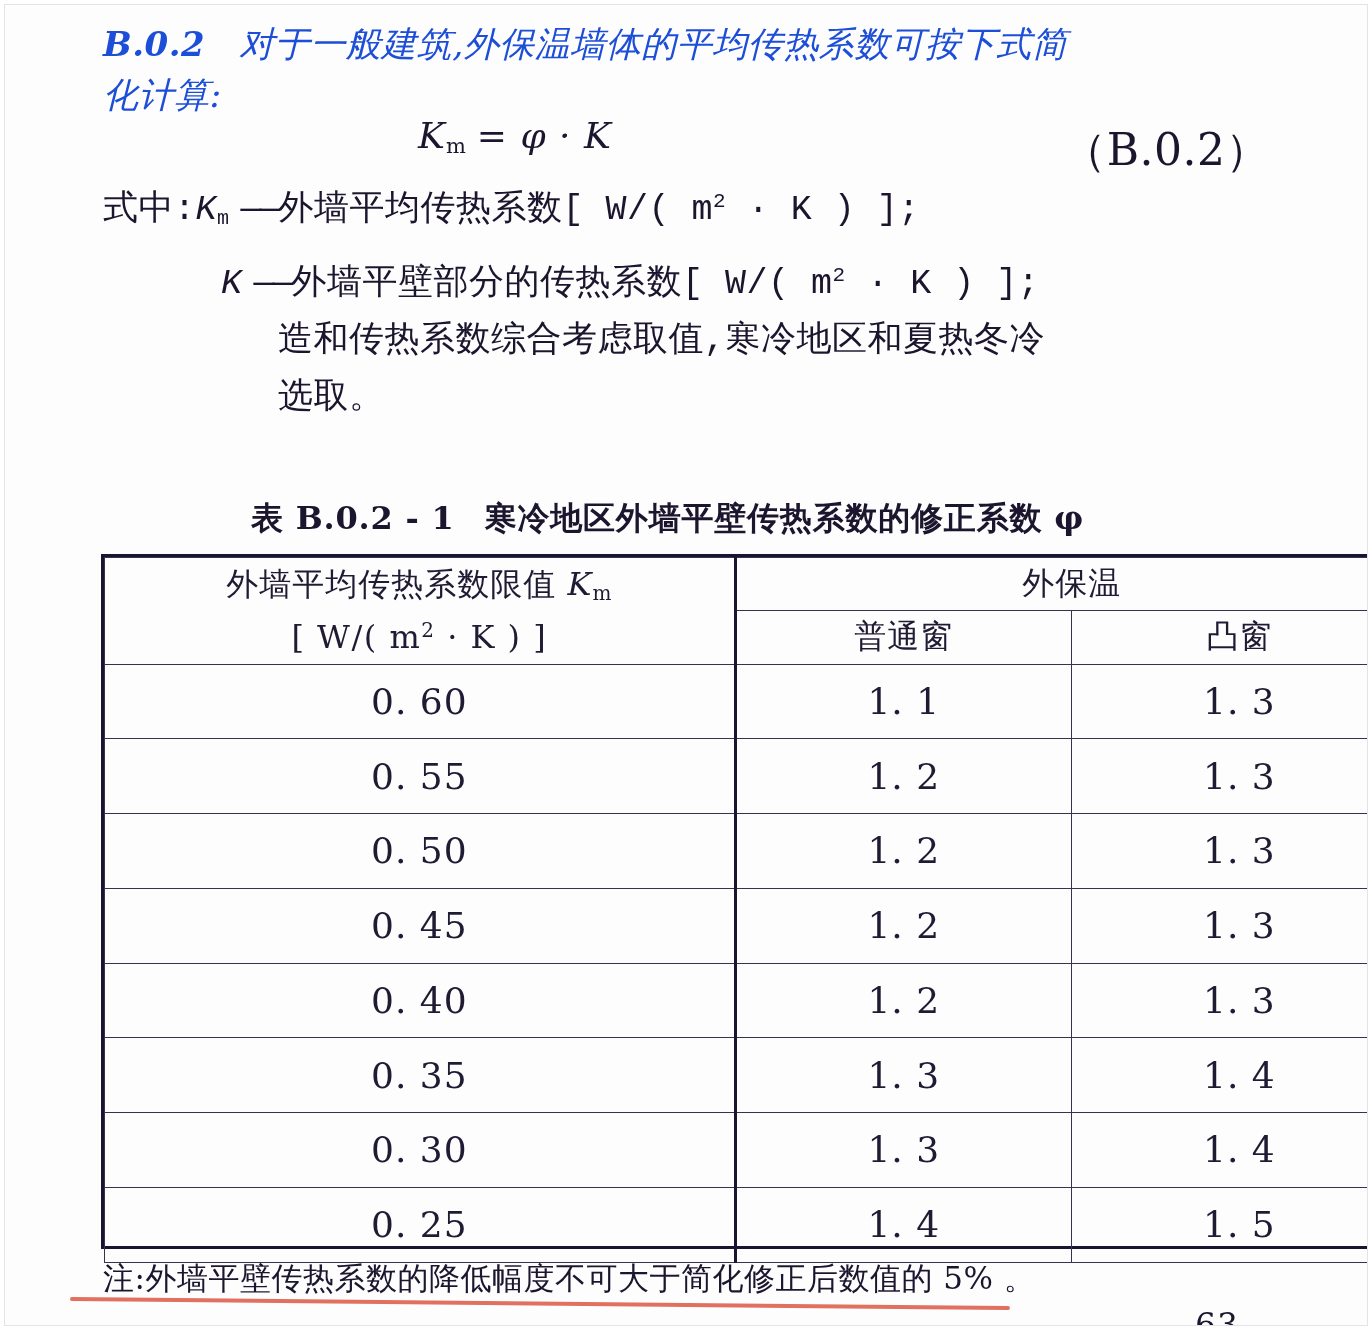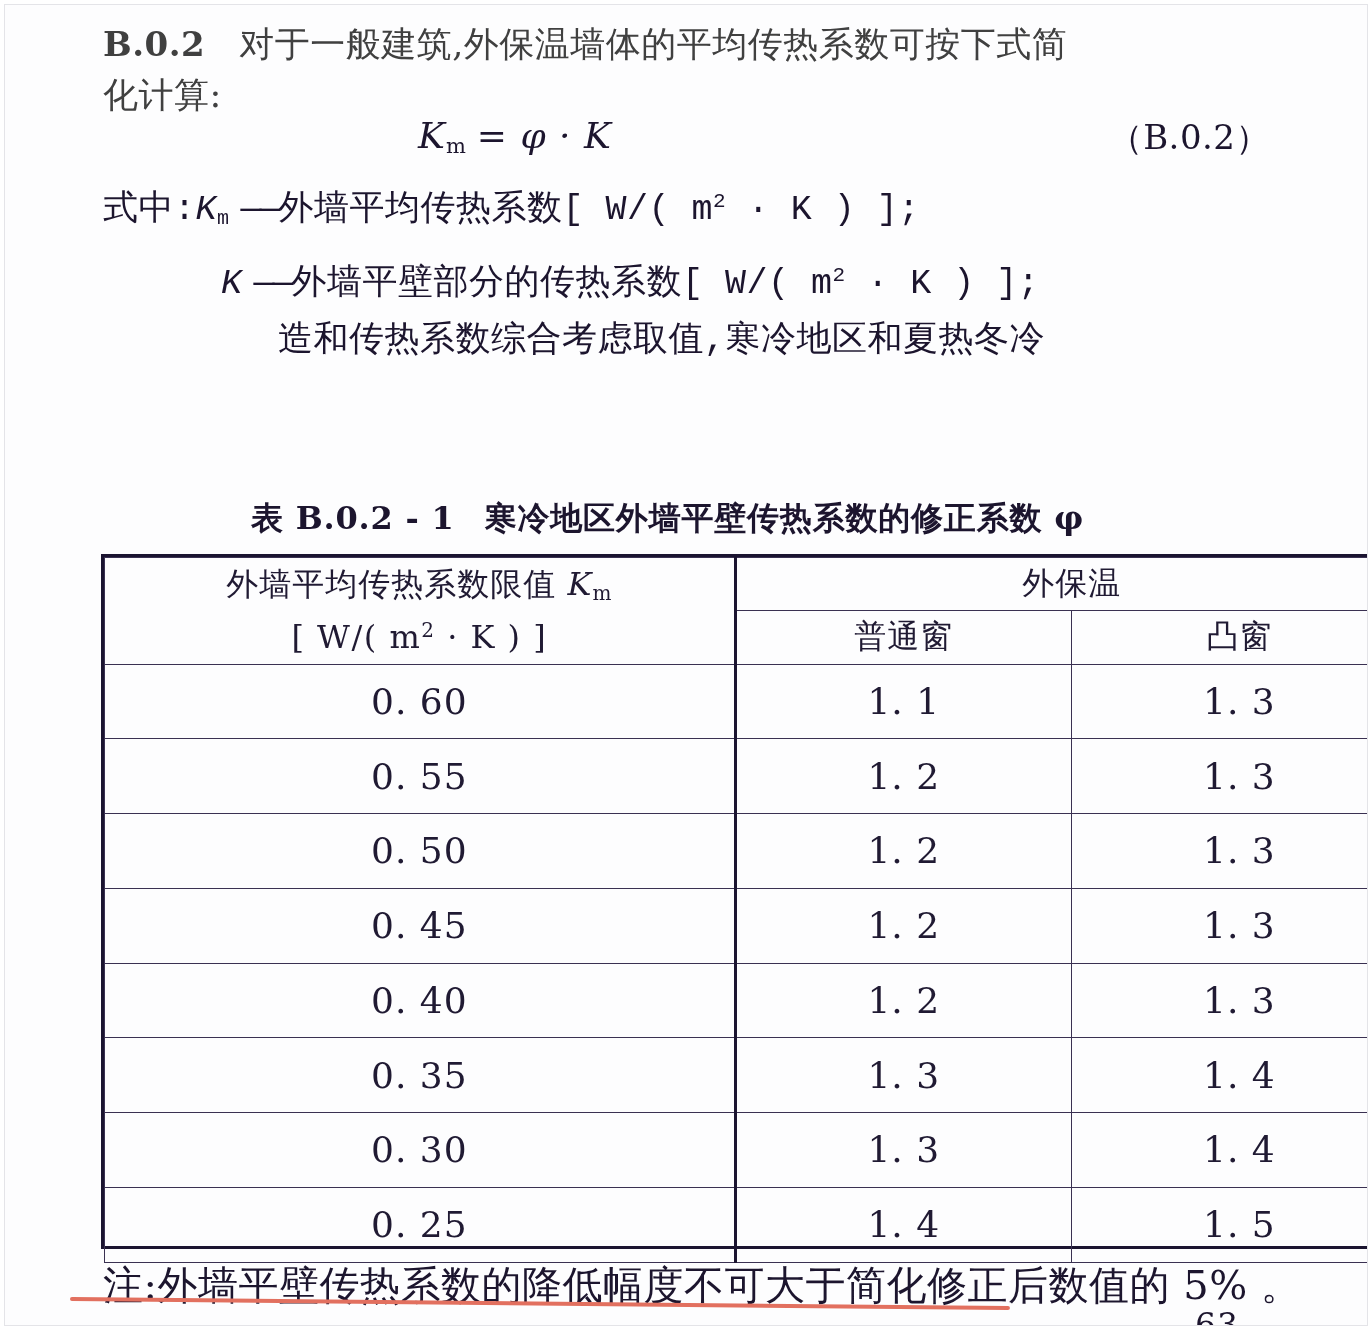--- a/index.html
+++ b/index.html
@@ -32,22 +32,23 @@
     top: 0;
     width: 1364px;
   }
 
   
   .para {
     position: absolute;
     font-size: 35px;
     line-height: 55px;
     letter-spacing: 0.5px;
-    color: #404040;
-    white-space: nowrap;
+    color: #1d4ed8;
+    white-space: nowrap;
+    font-style: italic;
   }
   .clause-num {
     font-weight: bold;
     font-size: 34px;
     letter-spacing: 0.5px;
   }
   .gap-lg { display: inline-block; width: 34px; }
   .gap-sm { display: inline-block; width: 11px; }
 
   
@@ -68,22 +69,22 @@
   }
   .formula .sub {
     font-size: 21px;
     vertical-align: -5px;
     font-style: normal;
     letter-spacing: 0;
   }
   .formula-tag {
     position: absolute;
     right: 0;
-    top: 0;
-    font-size: 34px;
+    top: 6px;
+    font-size: 44px;
     letter-spacing: 0.5px;
     font-style: normal;
   }
 
   
   .defs { position: absolute; left: 98px; top: 168px; width: 1170px; }
   .defline {
     font-size: 35px;
     line-height: 57px;
     white-space: nowrap;
@@ -145,21 +146,21 @@
   .hdr-left .sub { font-size: 20px; vertical-align: -5px; font-style: normal; }
   .hdr-left .sup { font-size: 20px; vertical-align: 11px; }
   .vsep-thick { border-left: 3px solid #1b1430 !important; }
   .num { font-size: 31px; letter-spacing: 2px; }
 
   
   .note {
     position: absolute;
     left: 98px;
     top: 1253px;
-    font-size: 40px;
+    font-size: 31px;
     letter-spacing: 0.5px;
     white-space: nowrap;
   }
   .note-underline {
     position: absolute;
     left: 65px;
     top: 1292px;
     width: 940px;
     height: 4px;
     background: #e2705f;
@@ -204,20 +205,23 @@
         <span>式中:</span><span class="sym">K</span><span class="sym"><span class="sub">m</span></span><span class="gap-sm"></span><span class="dash">——</span><span>外墙平均传热系数</span><span>[ W/( m</span><span class="sup">2</span><span> · K ) ]</span><span>;</span>
       </div>
 
       <div class="defline indent1">
         <span class="sym">K</span><span class="gap-sm"></span><span class="dash">——</span><span>外墙平壁部分的传热系数</span><span>[ W/( m</span><span class="sup">2</span><span> · K ) ]</span><span>;</span>
       </div>
 
       <div class="defline indent2">
         <span>造和传热系数综合考虑取值,寒冷地区和夏热冬冷</span>
       </div>
+      <div class="defline indent2">
+        <span>选取。</span>
+      </div>
 
     </div>
 
     <div class="table-caption">
       <span>表 B.0.2 - 1</span><span class="capgap"></span><span>寒冷地区外墙平壁传热系数的修正系数 φ</span>
     </div>
 
     <div class="tbl-wrap">
       <table class="data">
         <colgroup>

